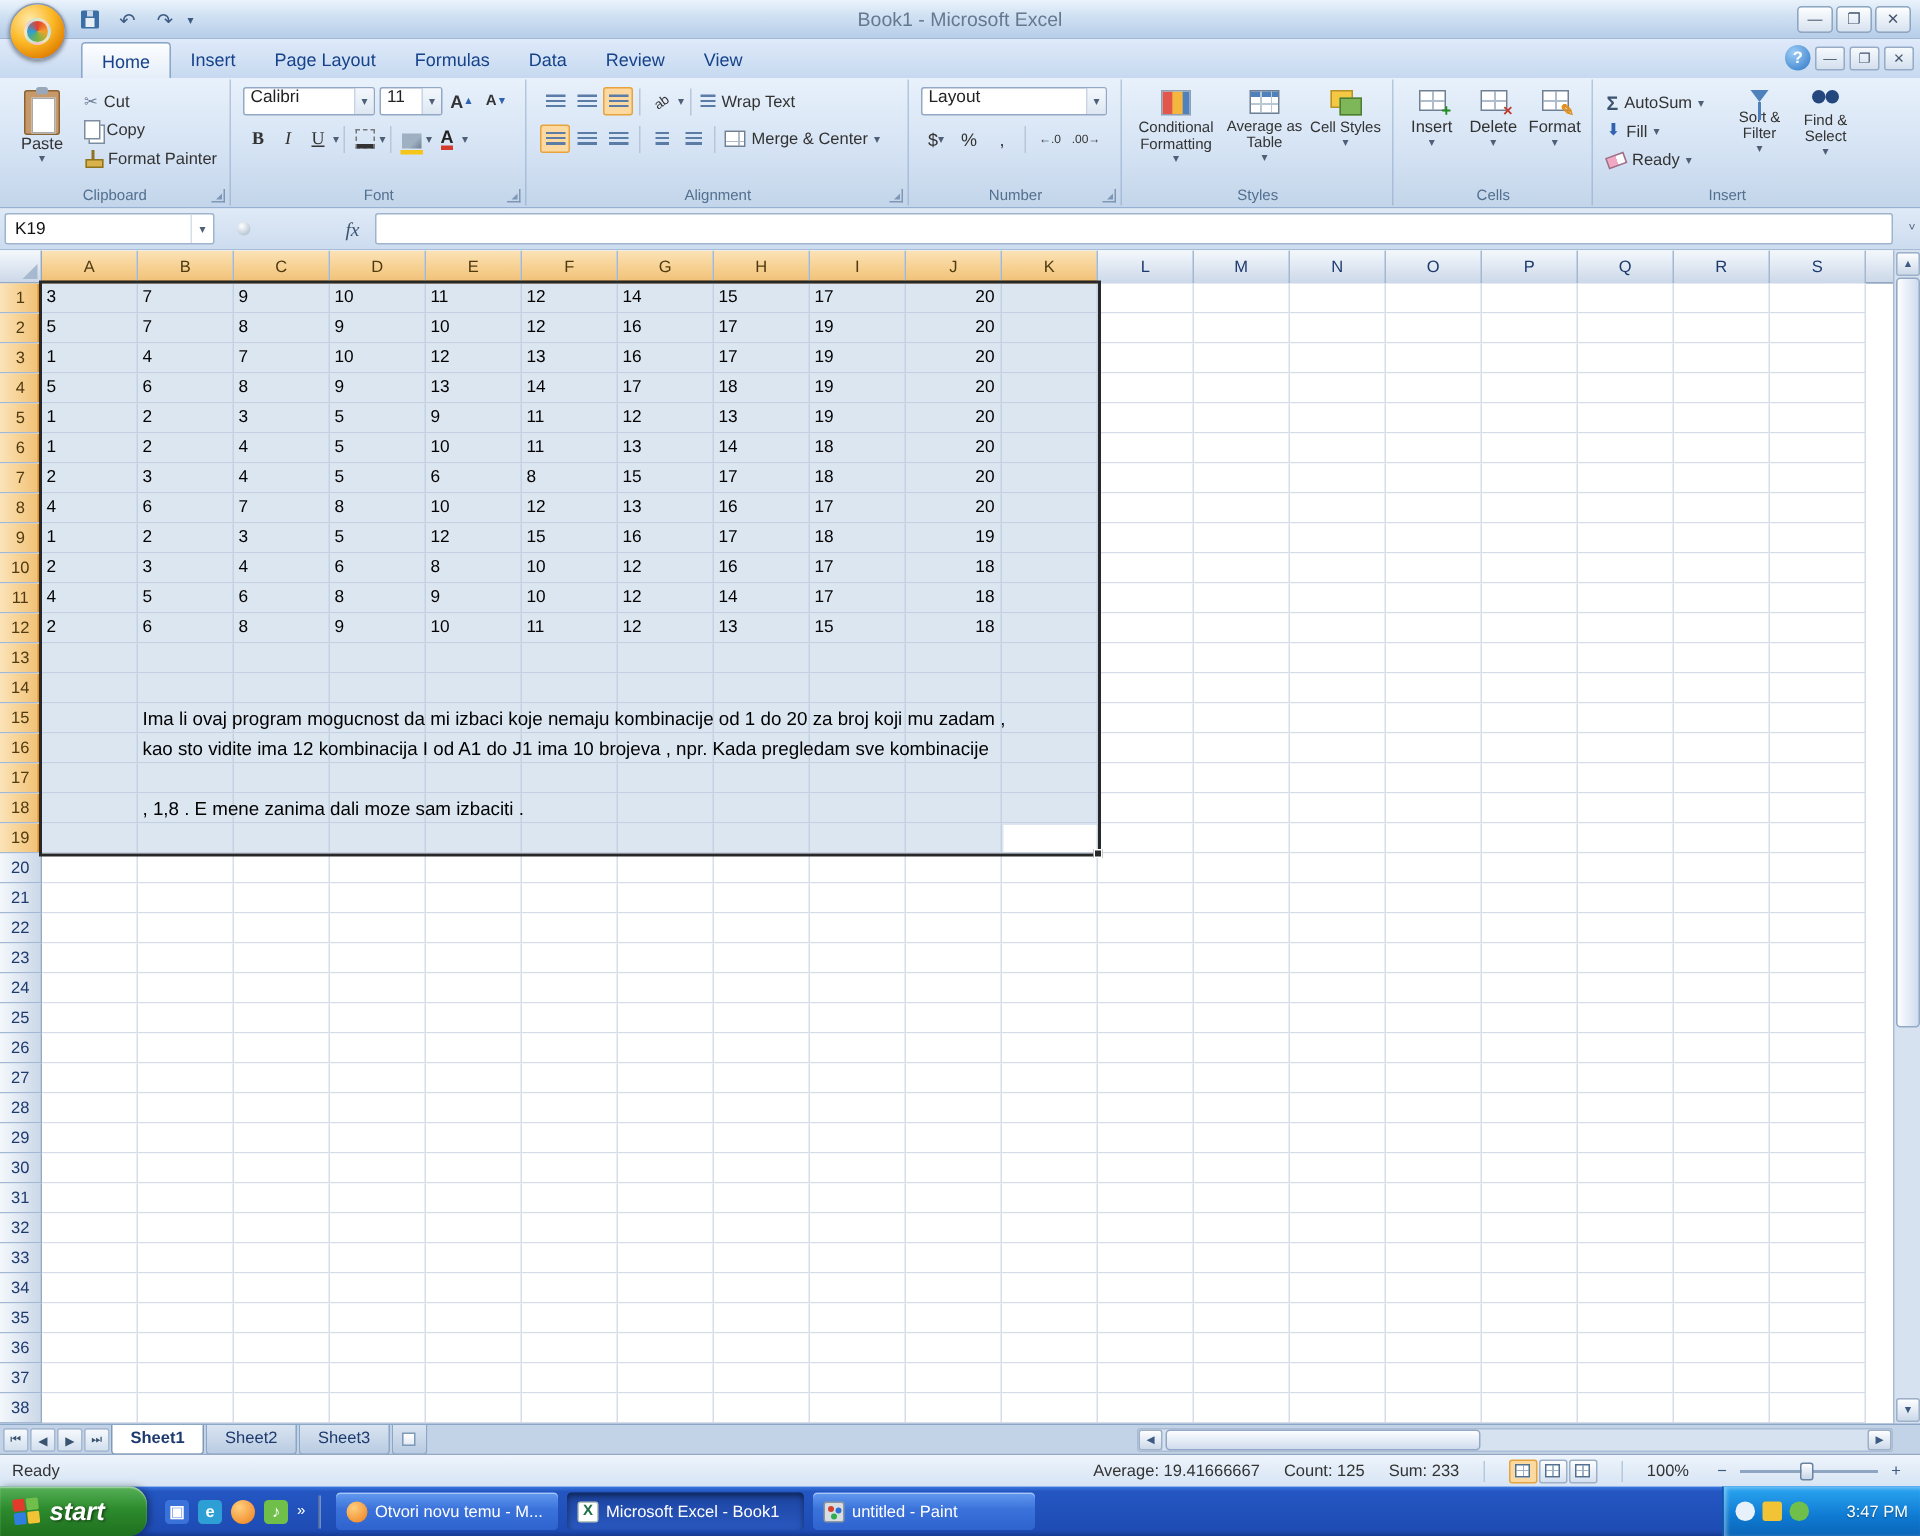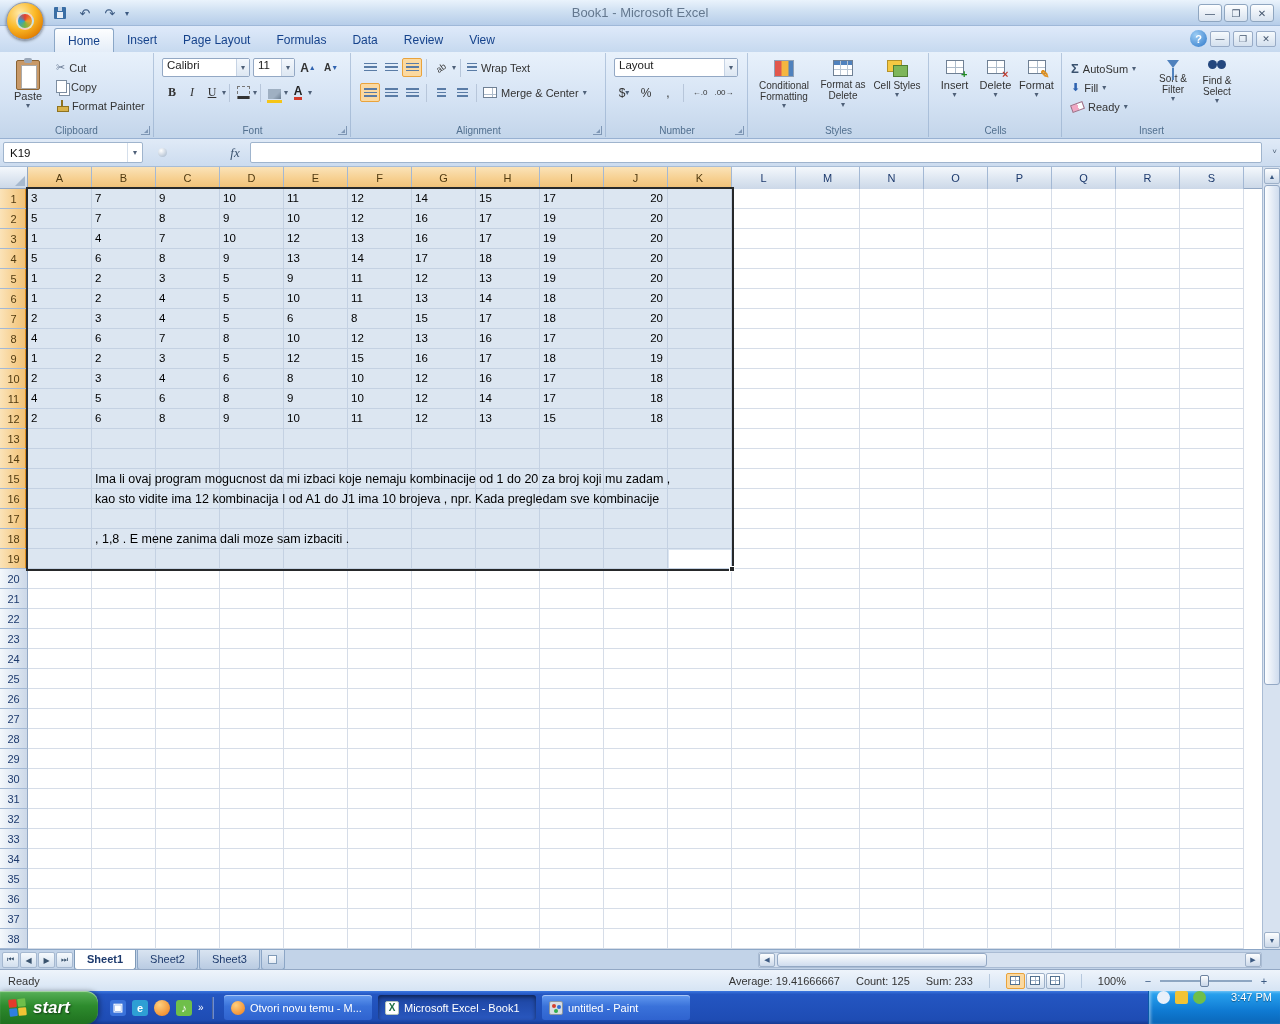--- a/index.html
+++ b/index.html
@@ -212,21 +212,21 @@
 .taskbtn.active{background:linear-gradient(#1c44a0,#2a58c0);box-shadow:inset 0 2px 4px rgba(0,0,0,.5);}
 .tb-ic{width:14px;height:14px;flex:0 0 14px;border-radius:2px;display:flex;align-items:center;justify-content:center;
   font-size:10px;font-weight:bold;}
 .ic-forum{background:radial-gradient(circle at 35% 30%,#ffcf7e,#ef7d1a);border-radius:50%;}
 .ic-excel{background:#fff;color:#1f7145;border:1px solid #b5c6bb;}
 .ic-paint{background:#d8dde2;border:1px solid #8b96a0;position:relative;}
 .ic-paint::after{content:"";position:absolute;left:2px;top:2px;width:4px;height:4px;border-radius:50%;background:#d2402f;
   box-shadow:5px 1px 0 #2f6fd2,2px 5px 0 #2fae4f;}
 .tray{position:absolute;right:0;top:0;height:33px;width:132px;border-left:1px solid #0a5aa8;
   background:linear-gradient(#2ba6f2,#0f7ad2 60%,#0a66b8);box-shadow:inset 2px 1px 3px rgba(255,255,255,.4);
-  display:flex;gap:5px;padding-left:8px;color:#fff;font-size:11px;}
+  display:flex;align-items:center;gap:5px;padding-left:8px;color:#fff;font-size:11px;}
 .tr-ic{width:13px;height:13px;border-radius:2px;}
 .tr-time{margin-left:auto;margin-right:8px;text-shadow:0 1px 1px rgba(0,0,0,.4);}
 </style>
 </head>
 <body>
 
 <div class="titlebar">
   <div class="title-text">Book1 - Microsoft Excel</div>
   <div class="win-btns">
     <div class="win-btn">—</div>
@@ -409,21 +409,21 @@
 
   <div class="rgroup" style="left:749px;width:180px">
     <div style="position:absolute;left:4px;top:4px;display:flex">
       <div class="bigbtn" style="width:62px;height:64px;font-size:10px;line-height:11px">
         <span class="ic-cf"></span>
         <span style="margin-top:3px">Conditional Formatting</span>
         <span class="dd">▾</span>
       </div>
       <div class="bigbtn" style="width:56px;height:64px;font-size:10px;line-height:11px">
         <span class="ic-table"></span>
-        <span style="margin-top:3px">Format as Delete</span>
+        <span style="margin-top:3px">Average as Table</span>
         <span class="dd">▾</span>
       </div>
       <div class="bigbtn" style="width:52px;height:64px;font-size:10px;line-height:11px">
         <span class="ic-styles"></span>
         <span style="margin-top:3px">Cell Styles</span>
         <span class="dd">▾</span>
       </div>
     </div>
     <div class="rgroup-label">Styles</div>
   </div>

